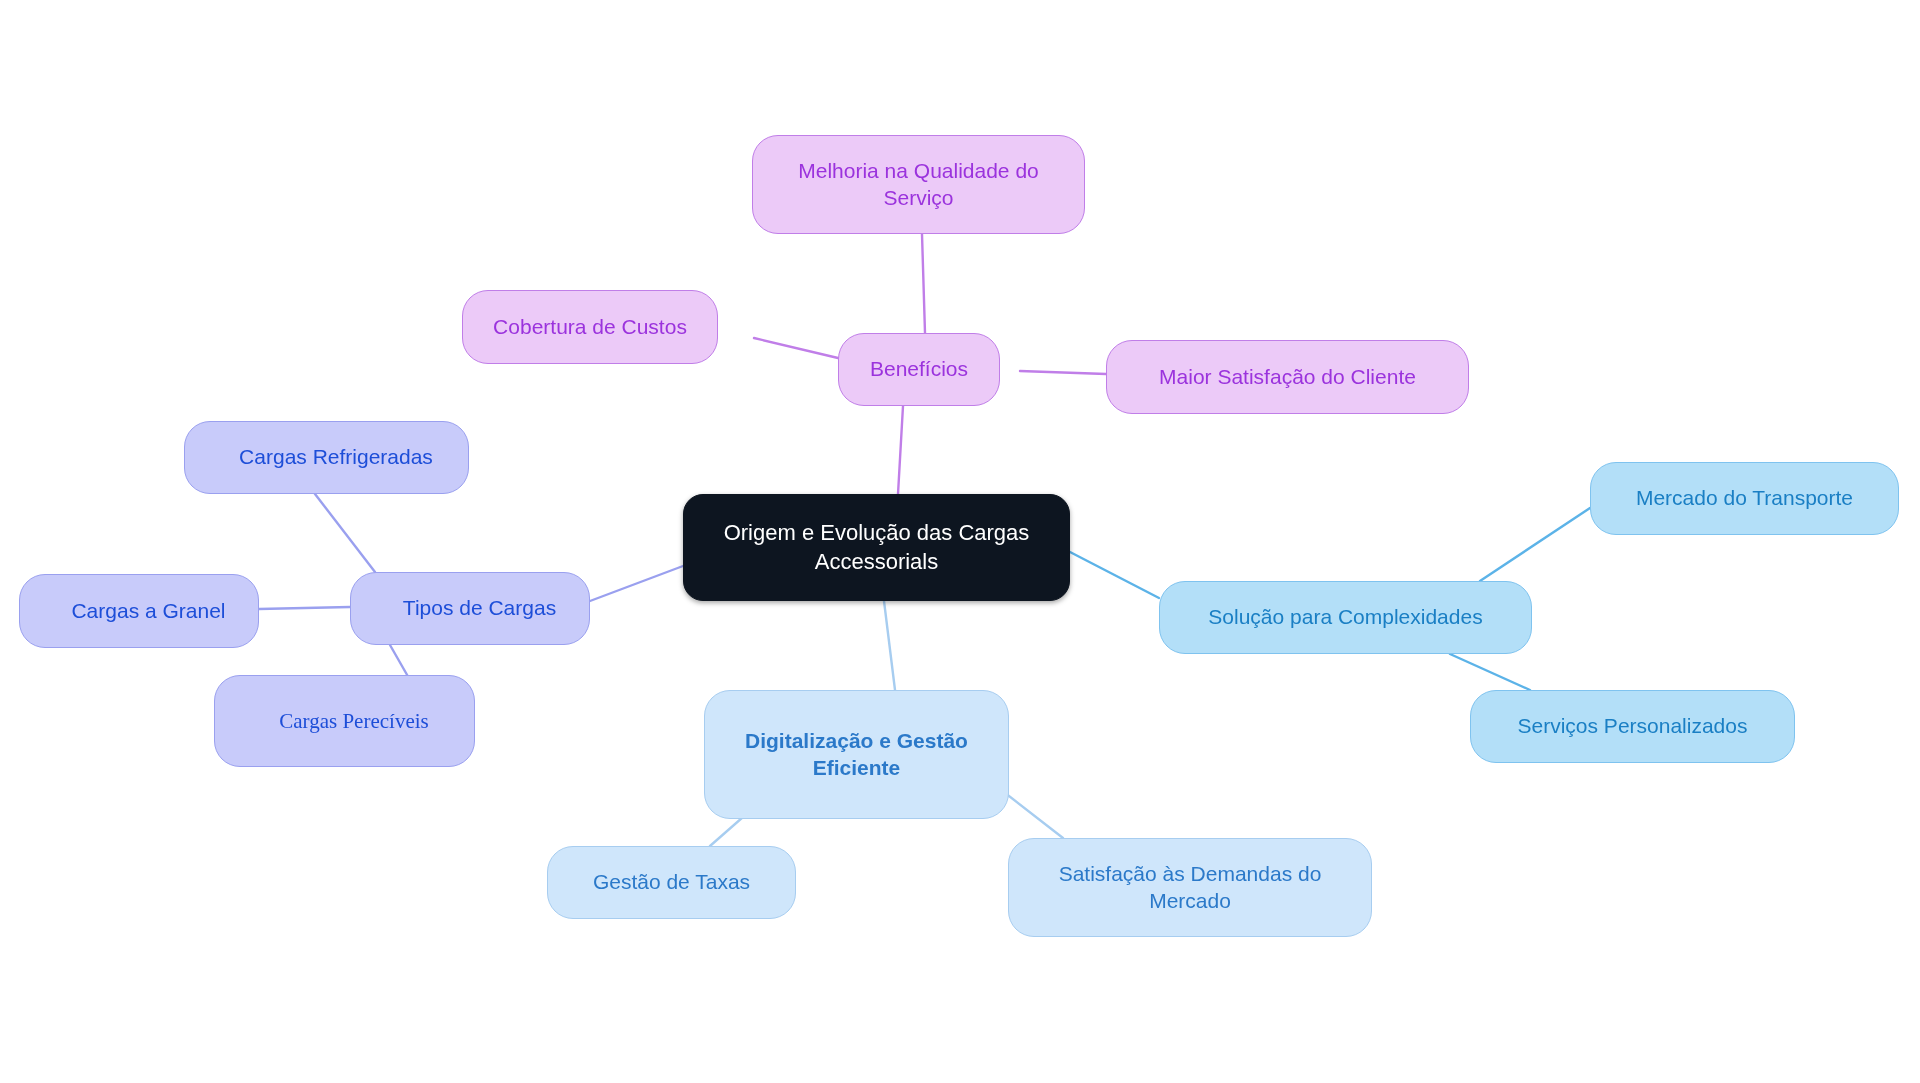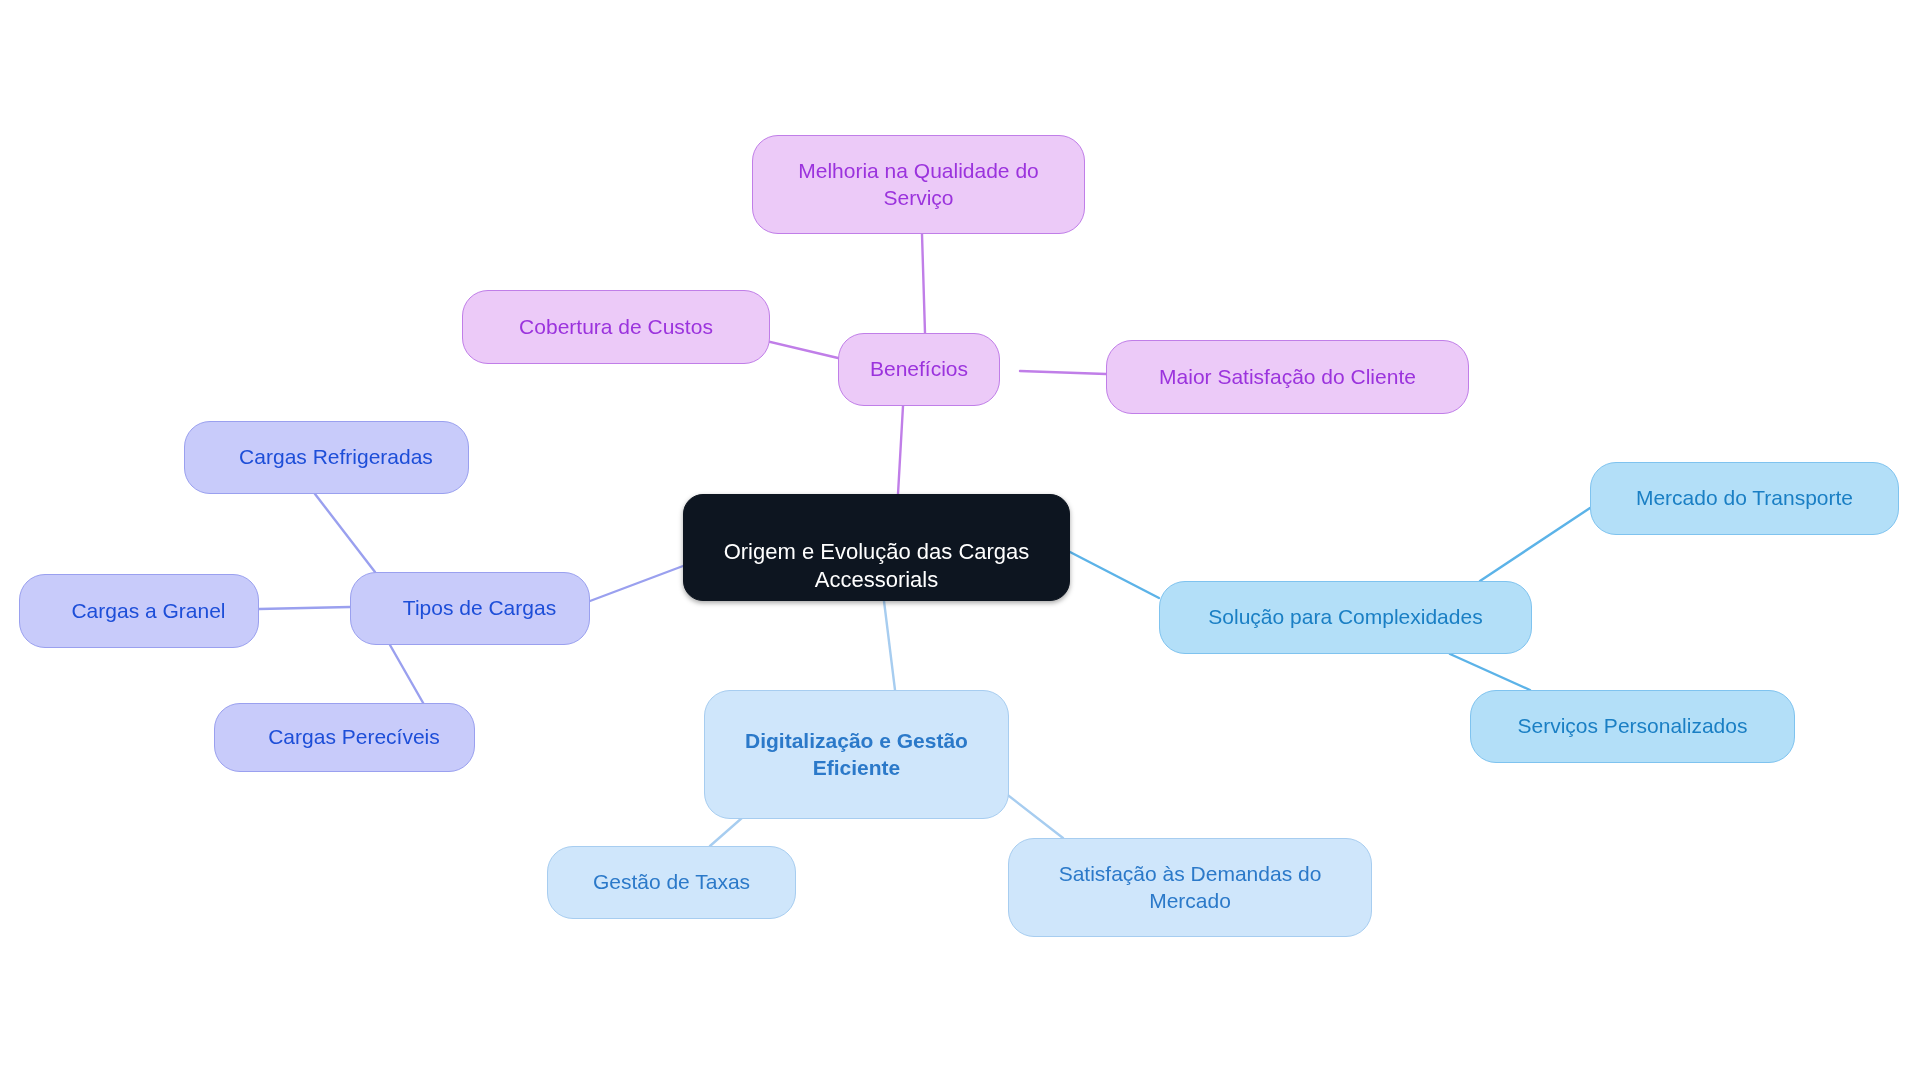--- a/index.html
+++ b/index.html
@@ -85,31 +85,31 @@
       <line x1="350" y1="607" x2="259" y2="609" stroke="#9aa0ef" stroke-width="2.4" stroke-linecap="round"></line>
       <line x1="390" y1="645" x2="430" y2="715" stroke="#9aa0ef" stroke-width="2.4" stroke-linecap="round"></line>
       <line x1="1070" y1="552" x2="1159" y2="598" stroke="#5cb3e8" stroke-width="2.4" stroke-linecap="round"></line>
       <line x1="1480" y1="581" x2="1590" y2="508" stroke="#5cb3e8" stroke-width="2.4" stroke-linecap="round"></line>
       <line x1="1450" y1="654" x2="1530" y2="690" stroke="#5cb3e8" stroke-width="2.4" stroke-linecap="round"></line>
       <line x1="884" y1="601" x2="895" y2="690" stroke="#a7cdf0" stroke-width="2.4" stroke-linecap="round"></line>
       <line x1="775" y1="789" x2="710" y2="846" stroke="#a7cdf0" stroke-width="2.4" stroke-linecap="round"></line>
       <line x1="1000" y1="789" x2="1063" y2="838" stroke="#a7cdf0" stroke-width="2.4" stroke-linecap="round"></line>
     </svg>
   <div id="node-layer">
-      <div class="node root" style="left: 683px; top: 494px; width: 387px; height: 107px; align-items: flex-end;"><span>Origem e Evolução das Cargas
+      <div class="node root" style="left: 683px; top: 494px; width: 387px; height: 107px;"><span>Origem e Evolução das Cargas
 Accessorials</span></div>
       <div class="node purple" style="left: 838px; top: 333px; width: 162px; height: 73px;"><span>Benefícios</span></div>
       <div class="node purple" style="left: 752px; top: 135px; width: 333px; height: 99px;"><span>Melhoria na Qualidade do
 Serviço</span></div>
-      <div class="node purple" style="left: 462px; top: 290px; width: 308px; height: 74px;"><span>Cobertura de Custos</span></div>
+      <div class="node purple" style="left: 462px; top: 290px; width: 256px; height: 74px;"><span>Cobertura de Custos</span></div>
       <div class="node purple" style="left: 1106px; top: 340px; width: 363px; height: 74px;"><span>Maior Satisfação do Cliente</span></div>
       <div class="node periwinkle" style="left: 350px; top: 572px; width: 240px; height: 73px; justify-content: center;"><span>Tipos de Cargas</span></div>
       <div class="node periwinkle" style="left: 184px; top: 421px; width: 285px; height: 73px;"><span>Cargas Refrigeradas</span></div>
       <div class="node periwinkle" style="left: 19px; top: 574px; width: 240px; height: 74px;"><span>Cargas a Granel</span></div>
-      <div class="node periwinkle" style="left: 214px; top: 703px; width: 261px; height: 69px;"><span>Cargas Perecíveis</span></div>
+      <div class="node periwinkle" style="left: 214px; top: 675px; width: 261px; height: 92px; font-family: Liberation Serif, serif;"><span>Cargas Perecíveis</span></div>
       <div class="node blue" style="left: 1159px; top: 581px; width: 373px; height: 73px;"><span>Solução para Complexidades</span></div>
       <div class="node blue" style="left: 1590px; top: 462px; width: 309px; height: 73px;"><span>Mercado do Transporte</span></div>
       <div class="node blue" style="left: 1470px; top: 690px; width: 325px; height: 73px;"><span>Serviços Personalizados</span></div>
       <div class="node lightblue" style="left: 704px; top: 690px; width: 305px; height: 129px; font-weight: bold;"><span>Digitalização e Gestão
 Eficiente</span></div>
       <div class="node lightblue" style="left: 547px; top: 846px; width: 249px; height: 73px;"><span>Gestão de Taxas</span></div>
       <div class="node lightblue" style="left: 1008px; top: 838px; width: 364px; height: 99px;"><span>Satisfação às Demandas do
 Mercado</span></div>
     </div>
 </div>

